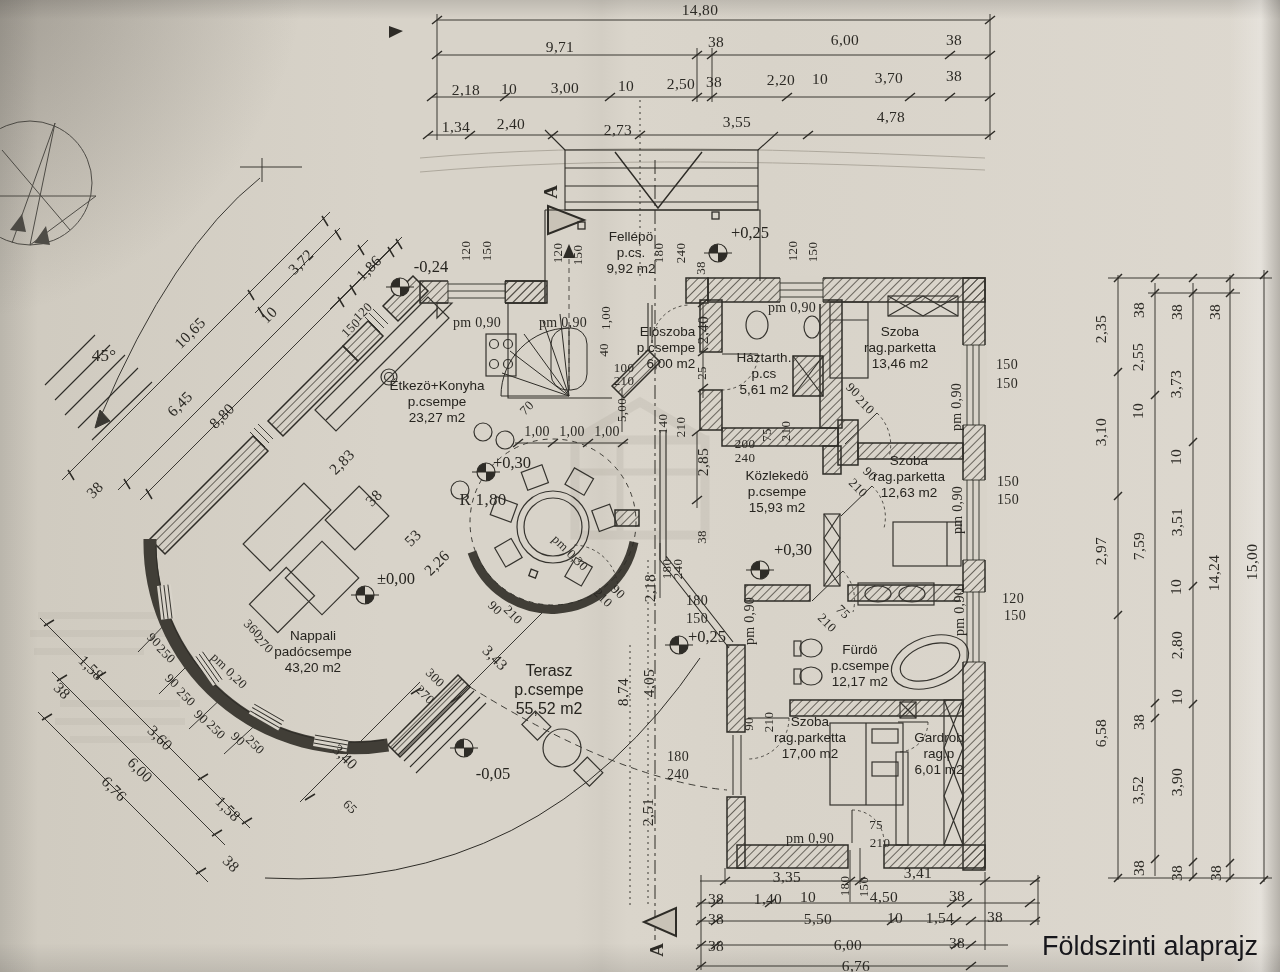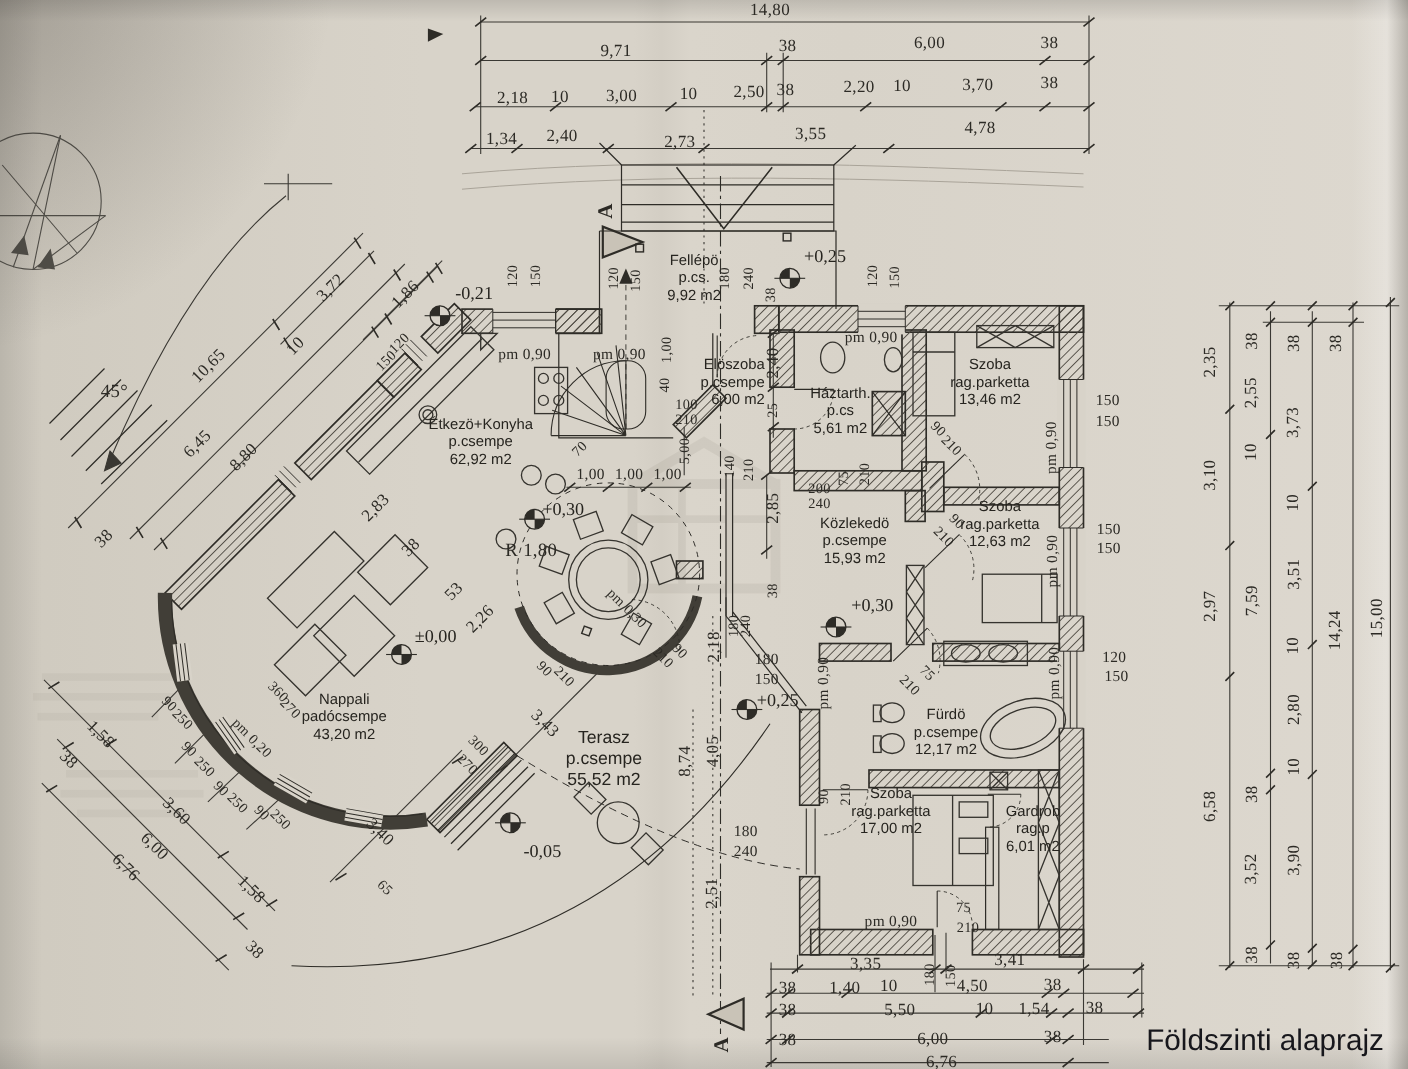--- a/index.html
+++ b/index.html
@@ -539,21 +539,21 @@
       <span class="dim" style="left: 678px; top: 775px; font-size: 14px; transform: translate(-50%, -50%) rotate(0deg);">240</span>
       <span class="dim" style="left: 876px; top: 825px; font-size: 13px; transform: translate(-50%, -50%) rotate(0deg);">75</span>
       <span class="dim" style="left: 880px; top: 843px; font-size: 13px; transform: translate(-50%, -50%) rotate(0deg);">210</span>
       <span class="dim" style="left: 810px; top: 839px; font-size: 14px; transform: translate(-50%, -50%) rotate(0deg);">pm 0,90</span>
       <span class="dim" style="left: 483px; top: 500px; font-size: 17px; transform: translate(-50%, -50%) rotate(0deg);">R 1,80</span>
       <span class="dim" style="left: 570px; top: 553px; font-size: 13px; transform: translate(-50%, -50%) rotate(45deg);">pm 0,30</span>
       <span class="dim" style="left: 495px; top: 608px; font-size: 13px; transform: translate(-50%, -50%) rotate(45deg);">90</span>
       <span class="dim" style="left: 513px; top: 615px; font-size: 13px; transform: translate(-50%, -50%) rotate(45deg);">210</span>
       <span class="dim" style="left: 603px; top: 598px; font-size: 13px; transform: translate(-50%, -50%) rotate(45deg);">210</span>
       <span class="dim" style="left: 618px; top: 592px; font-size: 13px; transform: translate(-50%, -50%) rotate(45deg);">90</span>
-      <span class="lvl-label" style="left: 431px; top: 267px; transform: translate(-50%, -50%) rotate(0deg);">-0,21</span>
+      <span class="lvl-label" style="left: 431px; top: 267px; transform: translate(-50%, -50%) rotate(0deg);">-0,24</span>
       <span class="lvl-label" style="left: 750px; top: 233px; transform: translate(-50%, -50%) rotate(0deg);">+0,25</span>
       <span class="lvl-label" style="left: 512px; top: 463px; transform: translate(-50%, -50%) rotate(0deg);">+0,30</span>
       <span class="lvl-label" style="left: 396px; top: 579px; transform: translate(-50%, -50%) rotate(0deg);">±0,00</span>
       <span class="lvl-label" style="left: 793px; top: 550px; transform: translate(-50%, -50%) rotate(0deg);">+0,30</span>
       <span class="lvl-label" style="left: 707px; top: 637px; transform: translate(-50%, -50%) rotate(0deg);">+0,25</span>
       <span class="lvl-label" style="left: 493px; top: 729px; transform: translate(-50%, -50%) rotate(0deg); margin-top: 45px;">-0,05</span>
       <div class="room" style="left: 631px; top: 253px;">
         <div>Fellépö</div>
         <div>p.cs.</div>
         <div>9,92 m2</div>
@@ -569,21 +569,21 @@
         <div>5,61 m2</div>
       </div>
       <div class="room" style="left: 900px; top: 348px;">
         <div>Szoba</div>
         <div>rag.parketta</div>
         <div>13,46 m2</div>
       </div>
       <div class="room" style="left: 437px; top: 402px;">
         <div>Étkezö+Konyha</div>
         <div>p.csempe</div>
-        <div>62,92 m2</div>
+        <div>23,27 m2</div>
       </div>
       <div class="room" style="left: 777px; top: 492px;">
         <div>Közlekedö</div>
         <div>p.csempe</div>
         <div>15,93 m2</div>
       </div>
       <div class="room" style="left: 909px; top: 477px;">
         <div>Szoba</div>
         <div>rag.parketta</div>
         <div>12,63 m2</div>

